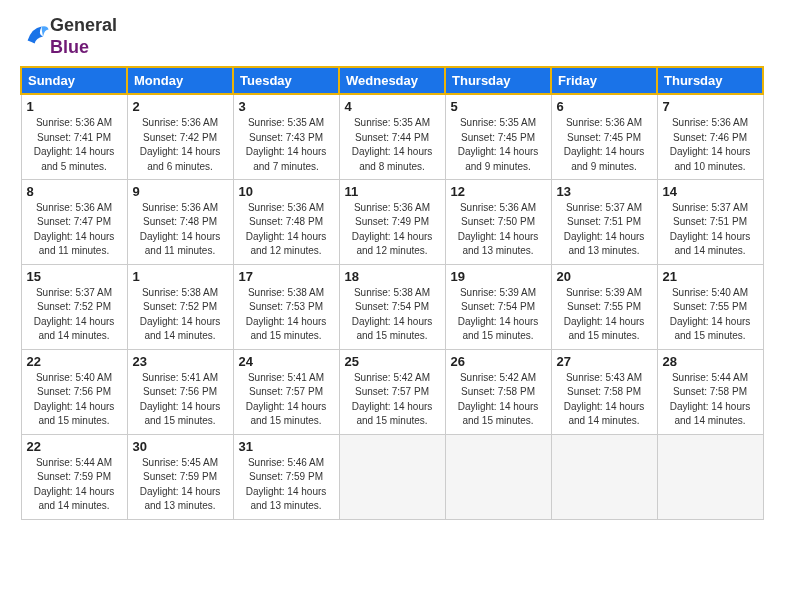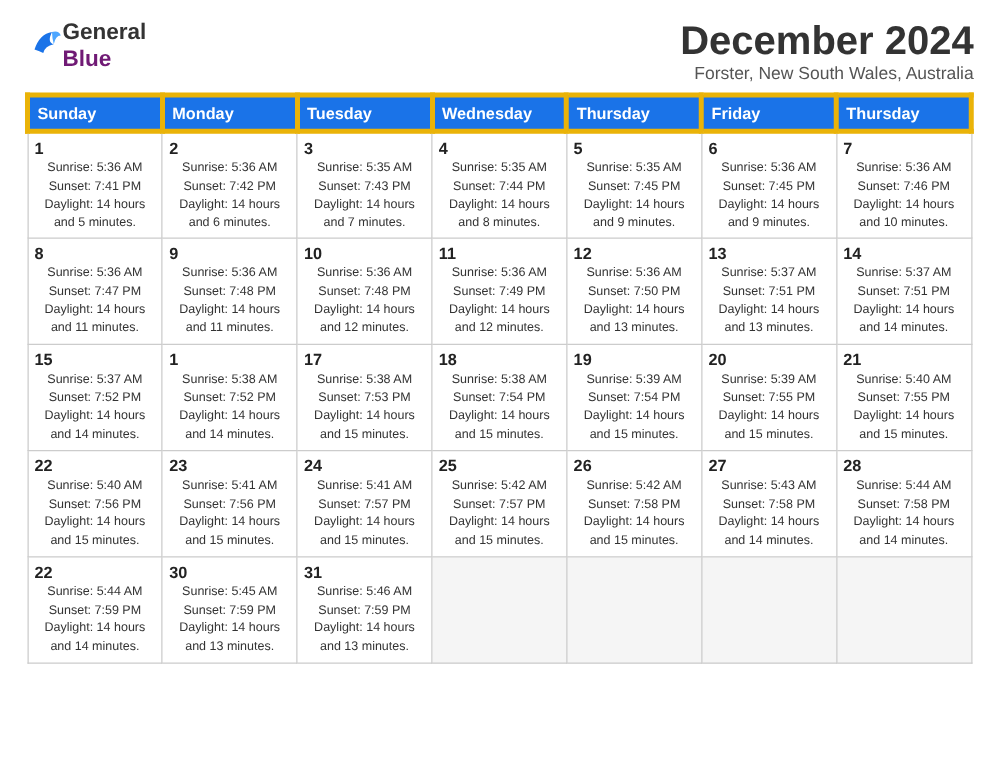--- a/index.html
+++ b/index.html
@@ -6,21 +6,21 @@
     body {
       width: 792px;
       height: 612px;
       font-family: Arial, sans-serif;
       background: #fff;
       overflow: hidden;
     }
     .page {
       width: 792px;
       height: 612px;
-      padding: 15px 13px 10px 20px;
+      padding: 15px 28px 10px 20px;
     }
     .header {
       display: flex;
       justify-content: space-between;
       align-items: flex-start;
       margin-bottom: 8px;
     }
     .logo {
       display: flex;
       align-items: center;
@@ -55,21 +55,21 @@
       border-collapse: collapse;
       table-layout: fixed;
     }
     .calendar th {
       background-color: #1a73e8;
       color: white;
       text-align: left;
       padding: 5px 6px;
       font-size: 13px;
       font-weight: bold;
-      border: 4px solid #eab308;
+      border: 2px solid #eab308;
     }
     .calendar td {
       border: 1px solid #ccc;
       vertical-align: top;
       padding: 4px 5px;
       font-size: 10.5px;
       color: #333;
       height: 85px;
       background: #fff;
     }
@@ -102,24 +102,20 @@
           <path d="M28 8 Q36 6 38 12 Q32 12 30 22 Q28 14 28 8Z" fill="#4da6ff"></path>
         </svg>
       </div>
       <div>
         <div class="logo-text">
           <span class="logo-general">General</span><br>
           <span class="logo-blue">Blue</span>
         </div>
       </div>
     </div>
-    <div class="title-section">
-      <div class="month-title">December 2024</div>
-      <div class="location">Forster, New South Wales, Australia</div>
-    </div>
   </div>
 
   <table class="calendar">
     <thead>
       <tr>
         <th>Sunday</th>
         <th>Monday</th>
         <th>Tuesday</th>
         <th>Wednesday</th>
         <th>Thursday</th>

